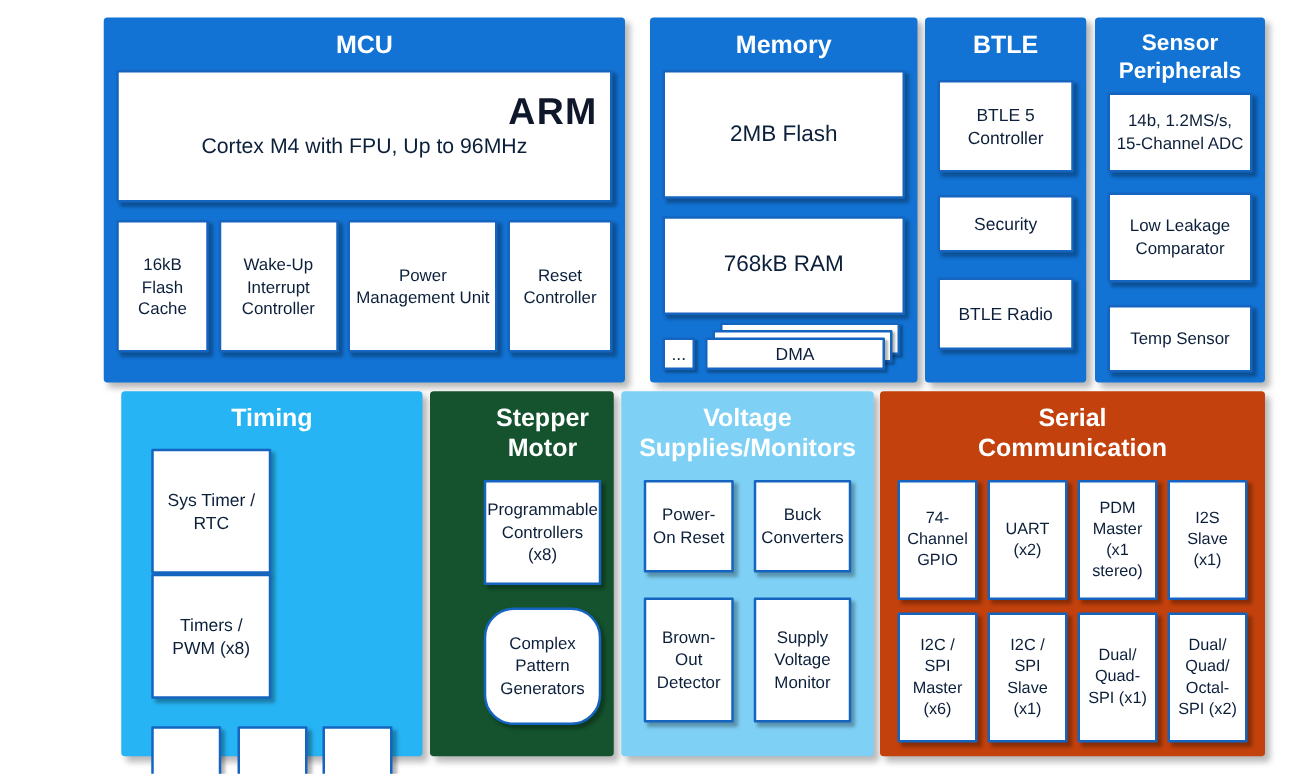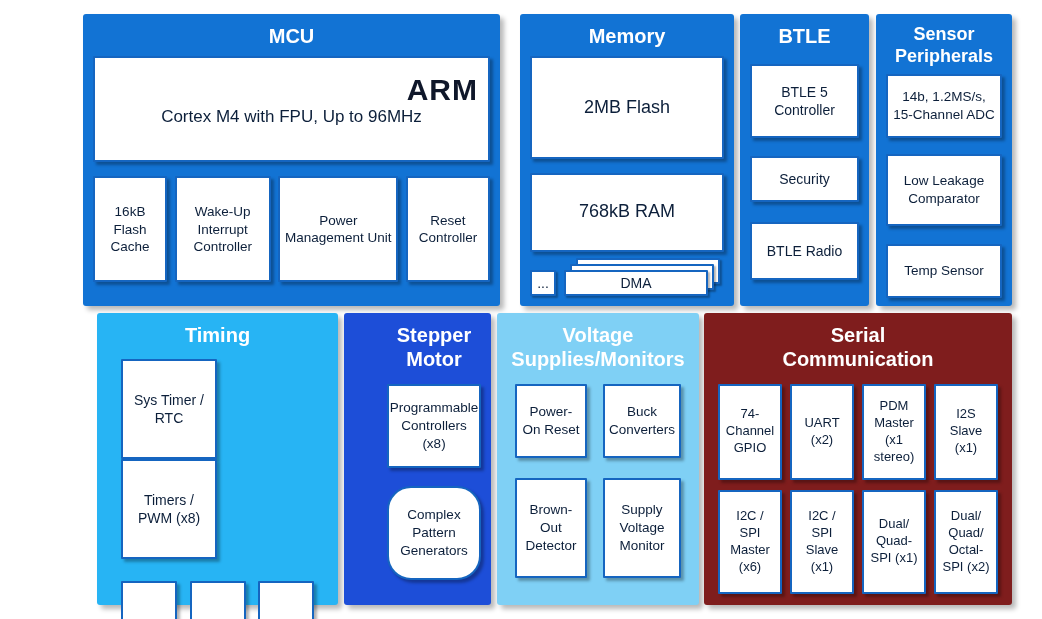--- a/index.html
+++ b/index.html
@@ -17,23 +17,23 @@
   .section {
     position: absolute;
     border-radius: 3px;
     box-shadow: 4px 4px 5px rgba(0,0,0,.28);
     padding: 8px 10px;
     display: flex;
     flex-direction: column;
   }
   .sec-blue   { background: #1273d4; }
   .sec-cyan   { background: #27b4f4; }
-  .sec-purple { background: #1d4ed8; padding-left: 43px; }
+  .sec-purple { background: #14532d; padding-left: 43px; }
   .sec-lblue  { background: #7fd0f5; }
-  .sec-teal   { background: #7f1d1d; align-items: center; }
+  .sec-teal   { background: #c2410c; align-items: center; }
   .hdr {
     color: #ffffff;
     font-weight: bold;
     font-size: 20px;
     text-align: center;
     line-height: 1.22;
     margin: 2px auto 8px auto;
   }
   .box {
     background: #ffffff;

